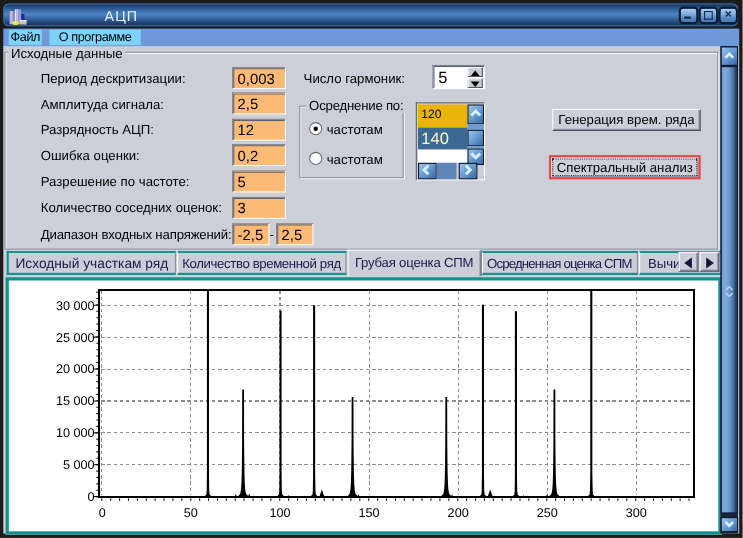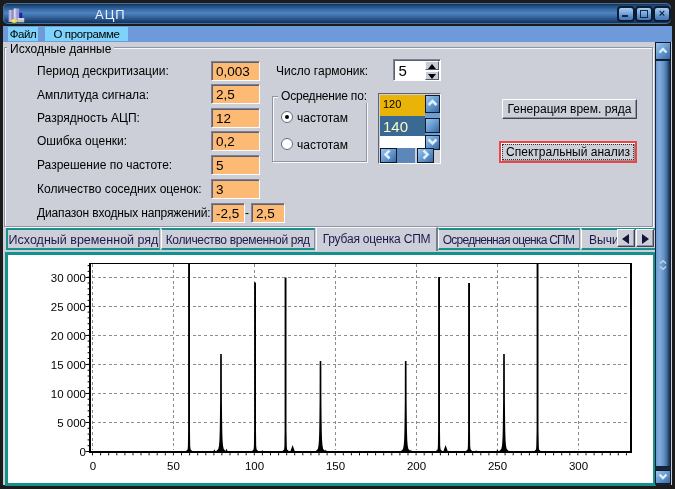--- a/index.html
+++ b/index.html
@@ -130,21 +130,21 @@
   <path d="M 50.5 12 L 54.5 8 L 58.5 12" stroke="#d9f1fb" stroke-width="2.6" fill="none"></path>
   <path d="M 50.5 46.5 L 54.5 50.5 L 58.5 46.5" stroke="#d9f1fb" stroke-width="2.6" fill="none"></path>
   <path d="M 11.5 57.5 L 7.5 61.5 L 11.5 65.5" stroke="#d9f1fb" stroke-width="2.6" fill="none"></path>
   <path d="M 45.5 57.5 L 49.5 61.5 L 45.5 65.5" stroke="#d9f1fb" stroke-width="2.6" fill="none"></path>
 </svg>
 
 <div class="btn abs" style="left:502px;top:99px;width:133px;height:18px;line-height:18px">Генерация врем. ряда</div>
 <div class="abs" style="left:499px;top:141px;width:134px;height:18px;border:2px solid #ef4444;background:#ccced8;text-align:center;font-size:12px;line-height:18px;white-space:nowrap;box-shadow:inset 1px 1px 0 #fff,inset -1px -1px 0 #8f93a4">
   <div class="abs" style="left:1px;top:1px;right:1px;bottom:1px;border:1px dotted #333"></div>Спектральный анализ</div>
 
-<div class="tab abs" style="left:6px;width:151px;border-left:2px solid #18918d;border-right:1.5px solid #8a8da0;font-size:12.5px">Исходный временной ряд</div>
+<div class="tab abs" style="left:6px;width:151px;border-left:2px solid #18918d;border-right:1.5px solid #8a8da0;font-size:12.5px">Исходный участкам ряд</div>
 <div class="tab abs" style="left:160.5px;width:152.5px;border-left:1.5px solid #fff;border-right:1.5px solid #8a8da0;letter-spacing:-0.35px">Количество временной ряд</div>
 <div class="tab abs" style="left:437.5px;width:140px;border-left:1.5px solid #fff;border-right:1.5px solid #8a8da0;letter-spacing:-0.75px">Осредненная оценка СПМ</div>
 <div class="tab abs" style="left:581px;width:72px;border-left:1.5px solid #fff;text-align:left;padding-left:7px">Вычи</div>
 
 <div class="abs" style="left:316px;top:226.8px;width:119px;height:23.7px;background:#ccced8;color:#1a1a4e;font-size:12px;letter-spacing:-0.2px;text-align:center;border-top:1.5px solid #f6f7fb;border-left:1.5px solid #f6f7fb;border-right:2px solid #787c90;line-height:22px">Грубая оценка СПМ</div>
 
 <div class="btn abs" style="left:617px;top:229px;width:16px;height:16px">
     <div class="abs" style="left:4px;top:4px;width:0;height:0;border-top:5.5px solid transparent;border-bottom:5.5px solid transparent;border-right:7px solid #14143c"></div>
   </div>
 <div class="btn abs" style="left:636px;top:229px;width:16px;height:16px">

